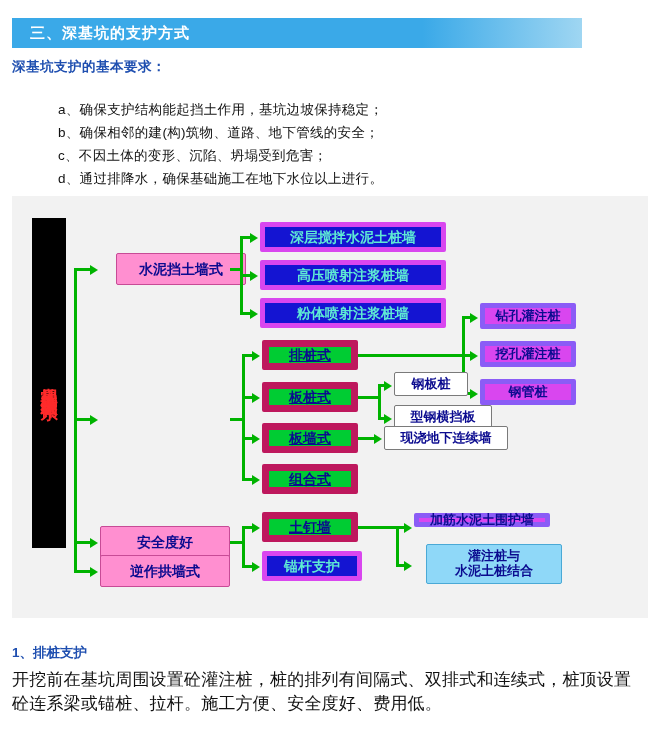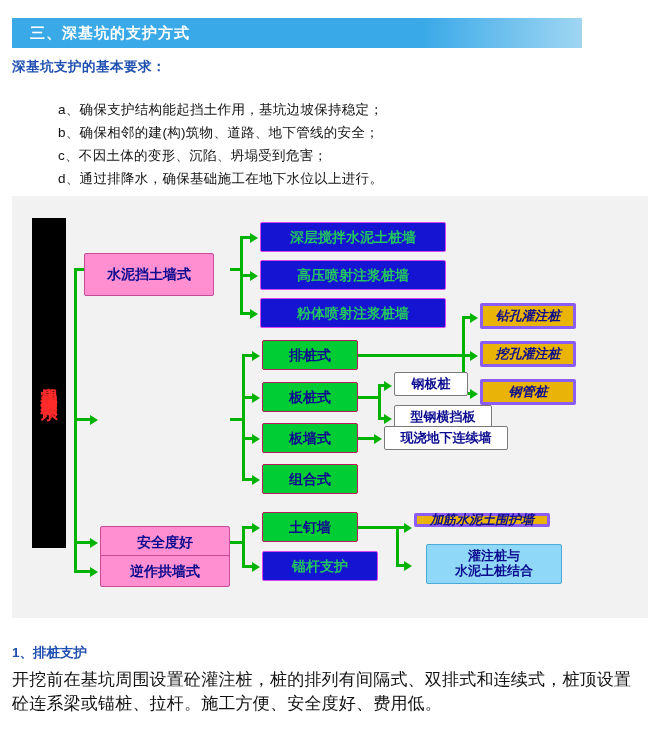--- a/index.html
+++ b/index.html
@@ -92,42 +92,42 @@
     border-radius: 0;
   }
   .n-pink {
     background: #ff8fd0;
     color: #0b0b8f;
     border: 1px solid #c74b96;
     font-size: 14px;
   }
   .n-blue {
     background: #1414d2;
-    color: #22c55e;
+    color: #5eead4;
     font-size: 14px;
-    border: 1px solid #d946ef;
+    border: 5px solid #d946ef;
   }
   .n-green {
     background: #00cc33;
     color: #0b0b8f;
     font-size: 14px;
-    border: 1px solid #be185d;
+    border: 7px solid #be185d;
+    text-decoration: underline;
   }
   .n-white {
     background: #ffffff;
     color: #0b0b8f;
     font-size: 13px;
     border: 1px solid #7a7a7a;
   }
   .n-cyan {
-    background: #eab308;
+    background: #d946ef;
     color: #0b0b8f;
     font-size: 13px;
-    border: 3px solid #8b5cf6;
-    font-style: italic;
+    border: 5px solid #8b5cf6;
   }
   .n-ltblue {
     background: #8fd8f8;
     color: #0b0b8f;
     font-size: 13px;
     border: 1px solid #4aa9d6;
   }
   
   .line {
     position: absolute;
@@ -179,21 +179,21 @@
   </ul>
 
   <div class="diagram">
 
     <div class="node n-root" style="left:20px; top:22px; width:34px; height:330px;">常用的支护结构体系</div>
 
     <div class="line" style="left:62px; top:72px; width:3px; height:302px;"></div>
 
     <div class="line" style="left:62px; top:72px; width:18px; height:3px;"></div>
     <div class="arrow" style="left:78px; top:69px;"></div>
-    <div class="node n-pink" style="left:72px; top:57px; width:130px; height:43px;">水泥挡土墙式</div>
+    <div class="node n-pink" style="left:104px; top:57px; width:130px; height:32px;">水泥挡土墙式</div>
 
     <div class="line" style="left:228px; top:40px; width:3px; height:78px;"></div>
     <div class="line" style="left:218px; top:72px; width:12px; height:3px;"></div>
 
     <div class="line" style="left:228px; top:40px; width:12px; height:3px;"></div>
     <div class="arrow" style="left:238px; top:37px;"></div>
     <div class="node n-blue" style="left:248px; top:26px; width:186px; height:30px;">深层搅拌水泥土桩墙</div>
 
     <div class="line" style="left:228px; top:78px; width:12px; height:3px;"></div>
     <div class="arrow" style="left:238px; top:75px;"></div>
@@ -261,21 +261,21 @@
 
     <div class="line" style="left:230px; top:330px; width:3px; height:42px;"></div>
     <div class="line" style="left:218px; top:345px; width:14px; height:3px;"></div>
 
     <div class="line" style="left:230px; top:330px; width:12px; height:3px;"></div>
     <div class="arrow" style="left:240px; top:327px;"></div>
     <div class="node n-green" style="left:250px; top:316px; width:96px; height:30px;">土钉墙</div>
 
     <div class="line" style="left:230px; top:369px; width:12px; height:3px;"></div>
     <div class="arrow" style="left:240px; top:366px;"></div>
-    <div class="node n-blue" style="left:250px; top:355px; width:116px; height:30px;">锚杆支护</div>
+    <div class="node n-blue" style="left:250px; top:355px; width:100px; height:30px;">锚杆支护</div>
 
     <div class="line" style="left:346px; top:330px; width:40px; height:3px;"></div>
     <div class="line" style="left:384px; top:330px; width:3px; height:40px;"></div>
 
     <div class="line" style="left:384px; top:330px; width:10px; height:3px;"></div>
     <div class="arrow" style="left:392px; top:327px;"></div>
     <div class="node n-cyan" style="left:402px; top:317px; width:136px; height:14px;">加筋水泥土围护墙</div>
 
     <div class="line" style="left:384px; top:368px; width:10px; height:3px;"></div>
     <div class="arrow" style="left:392px; top:365px;"></div>

